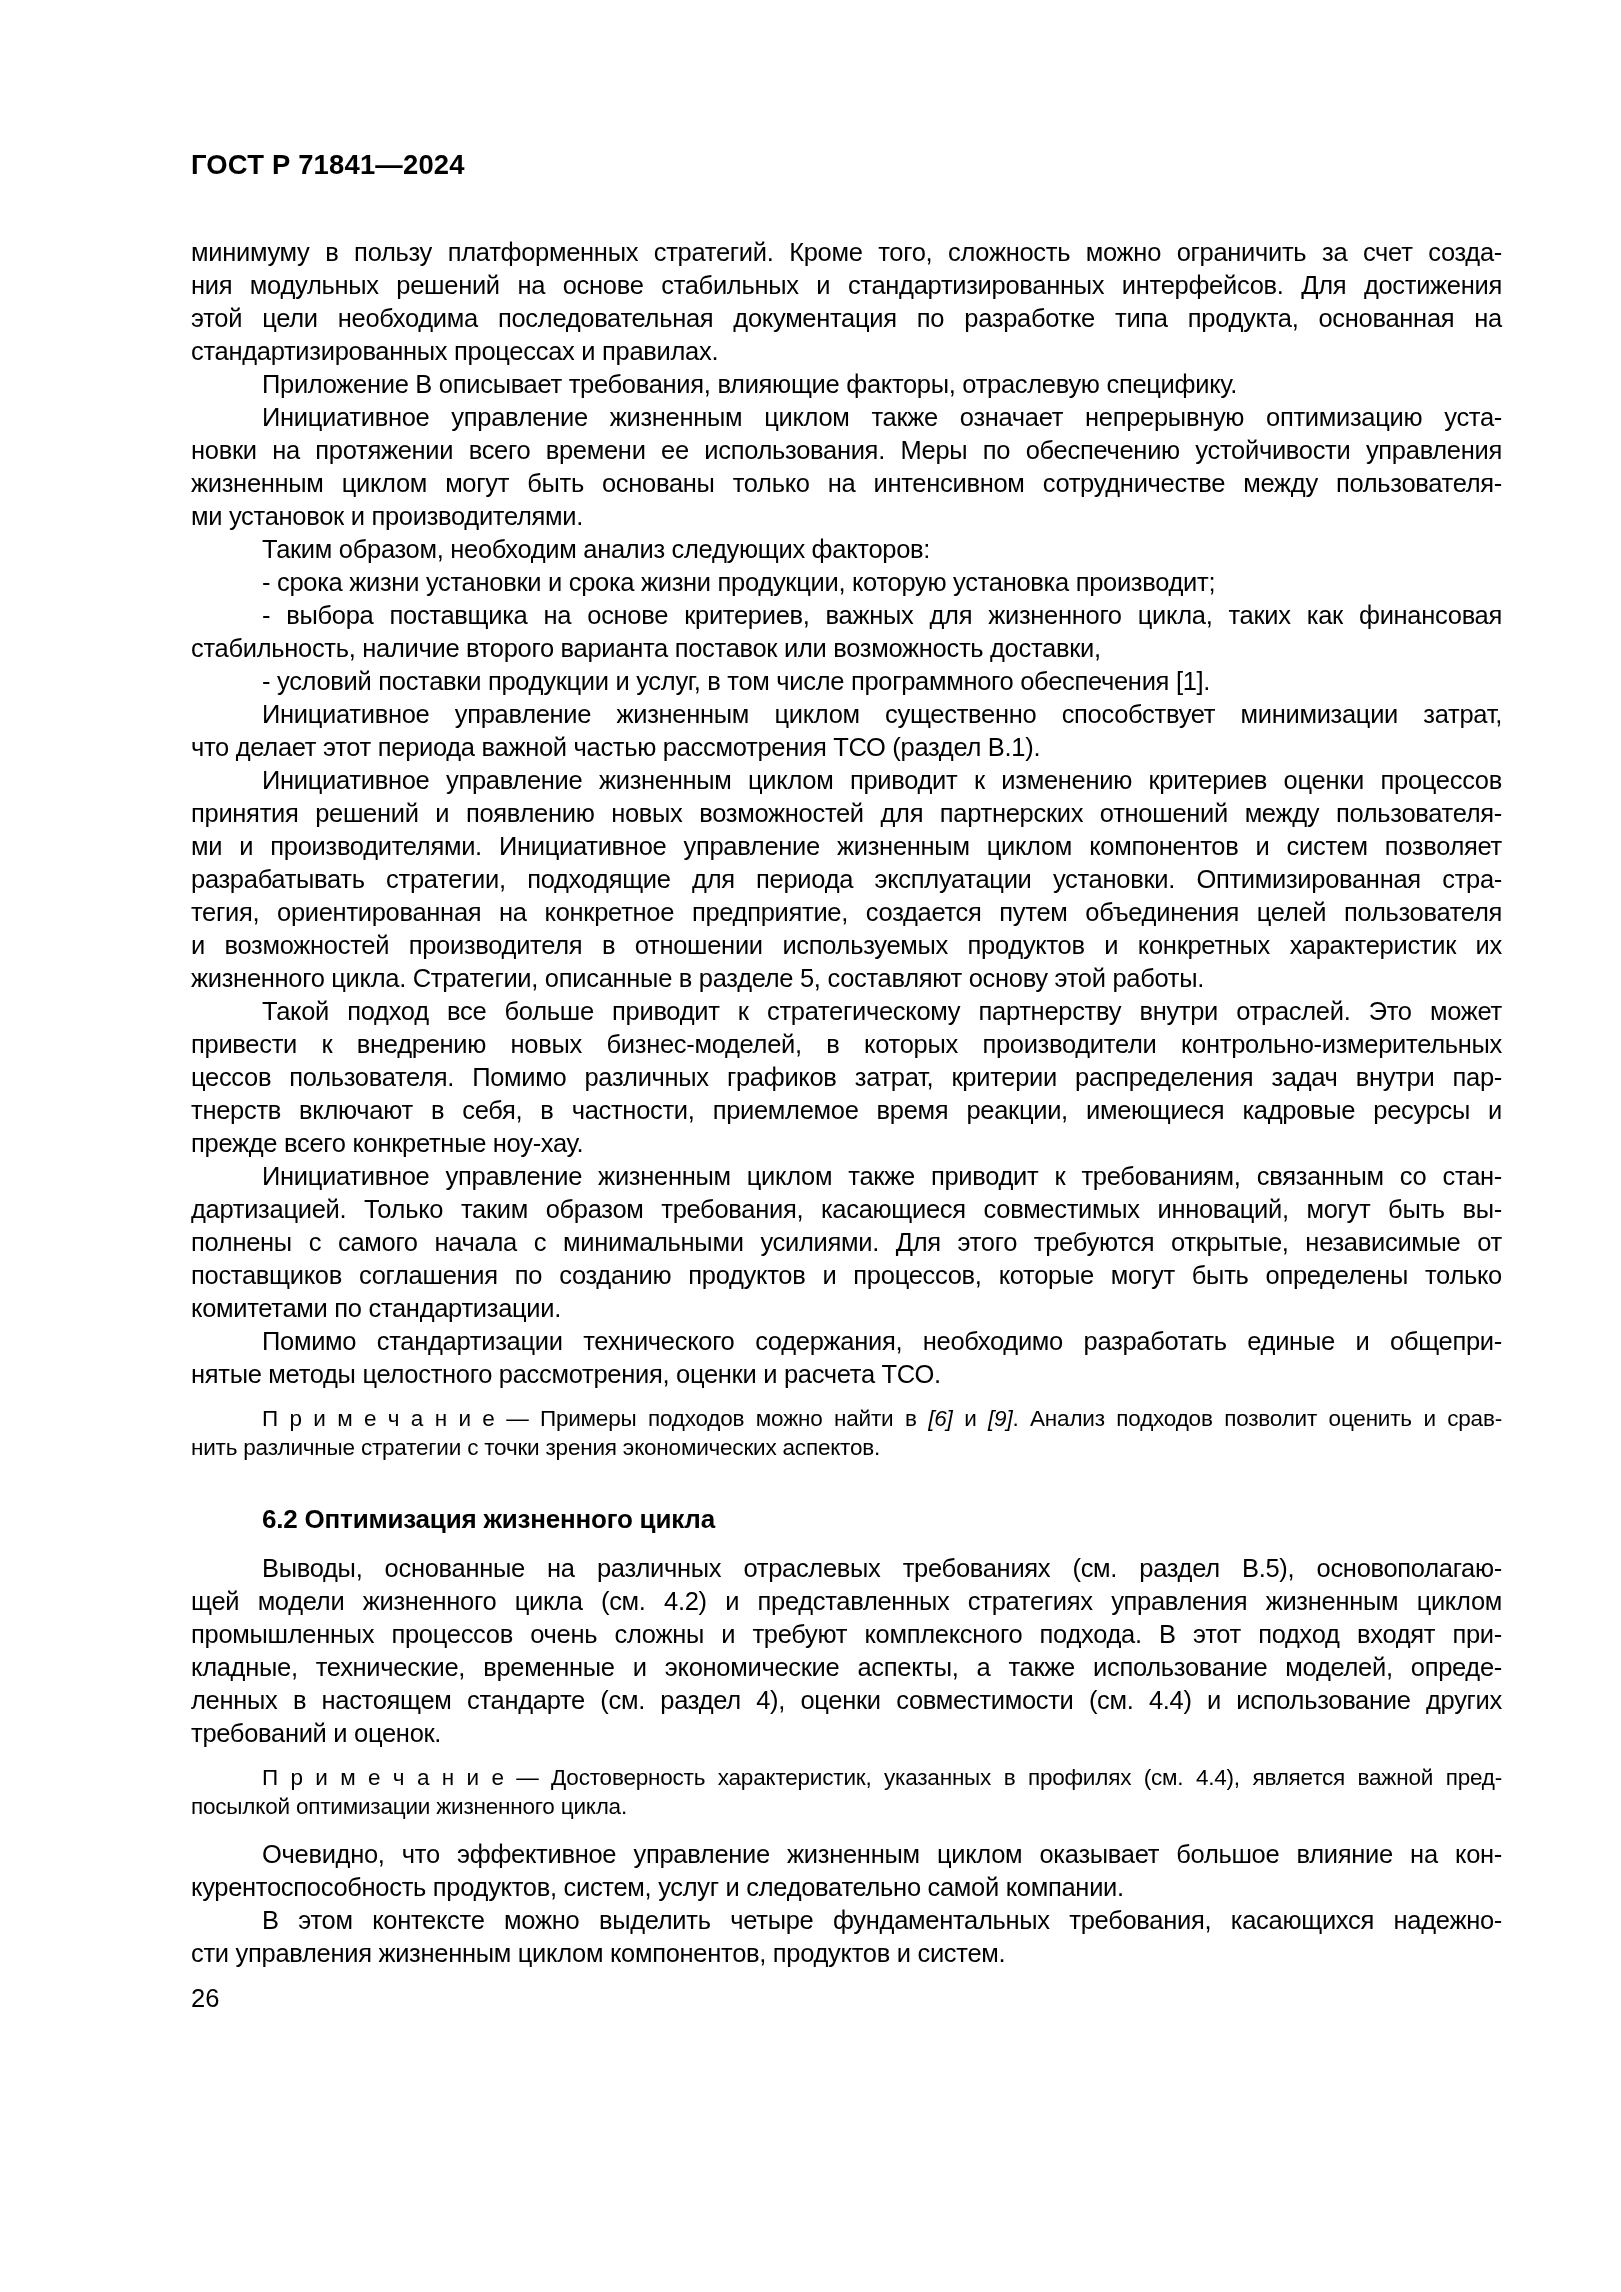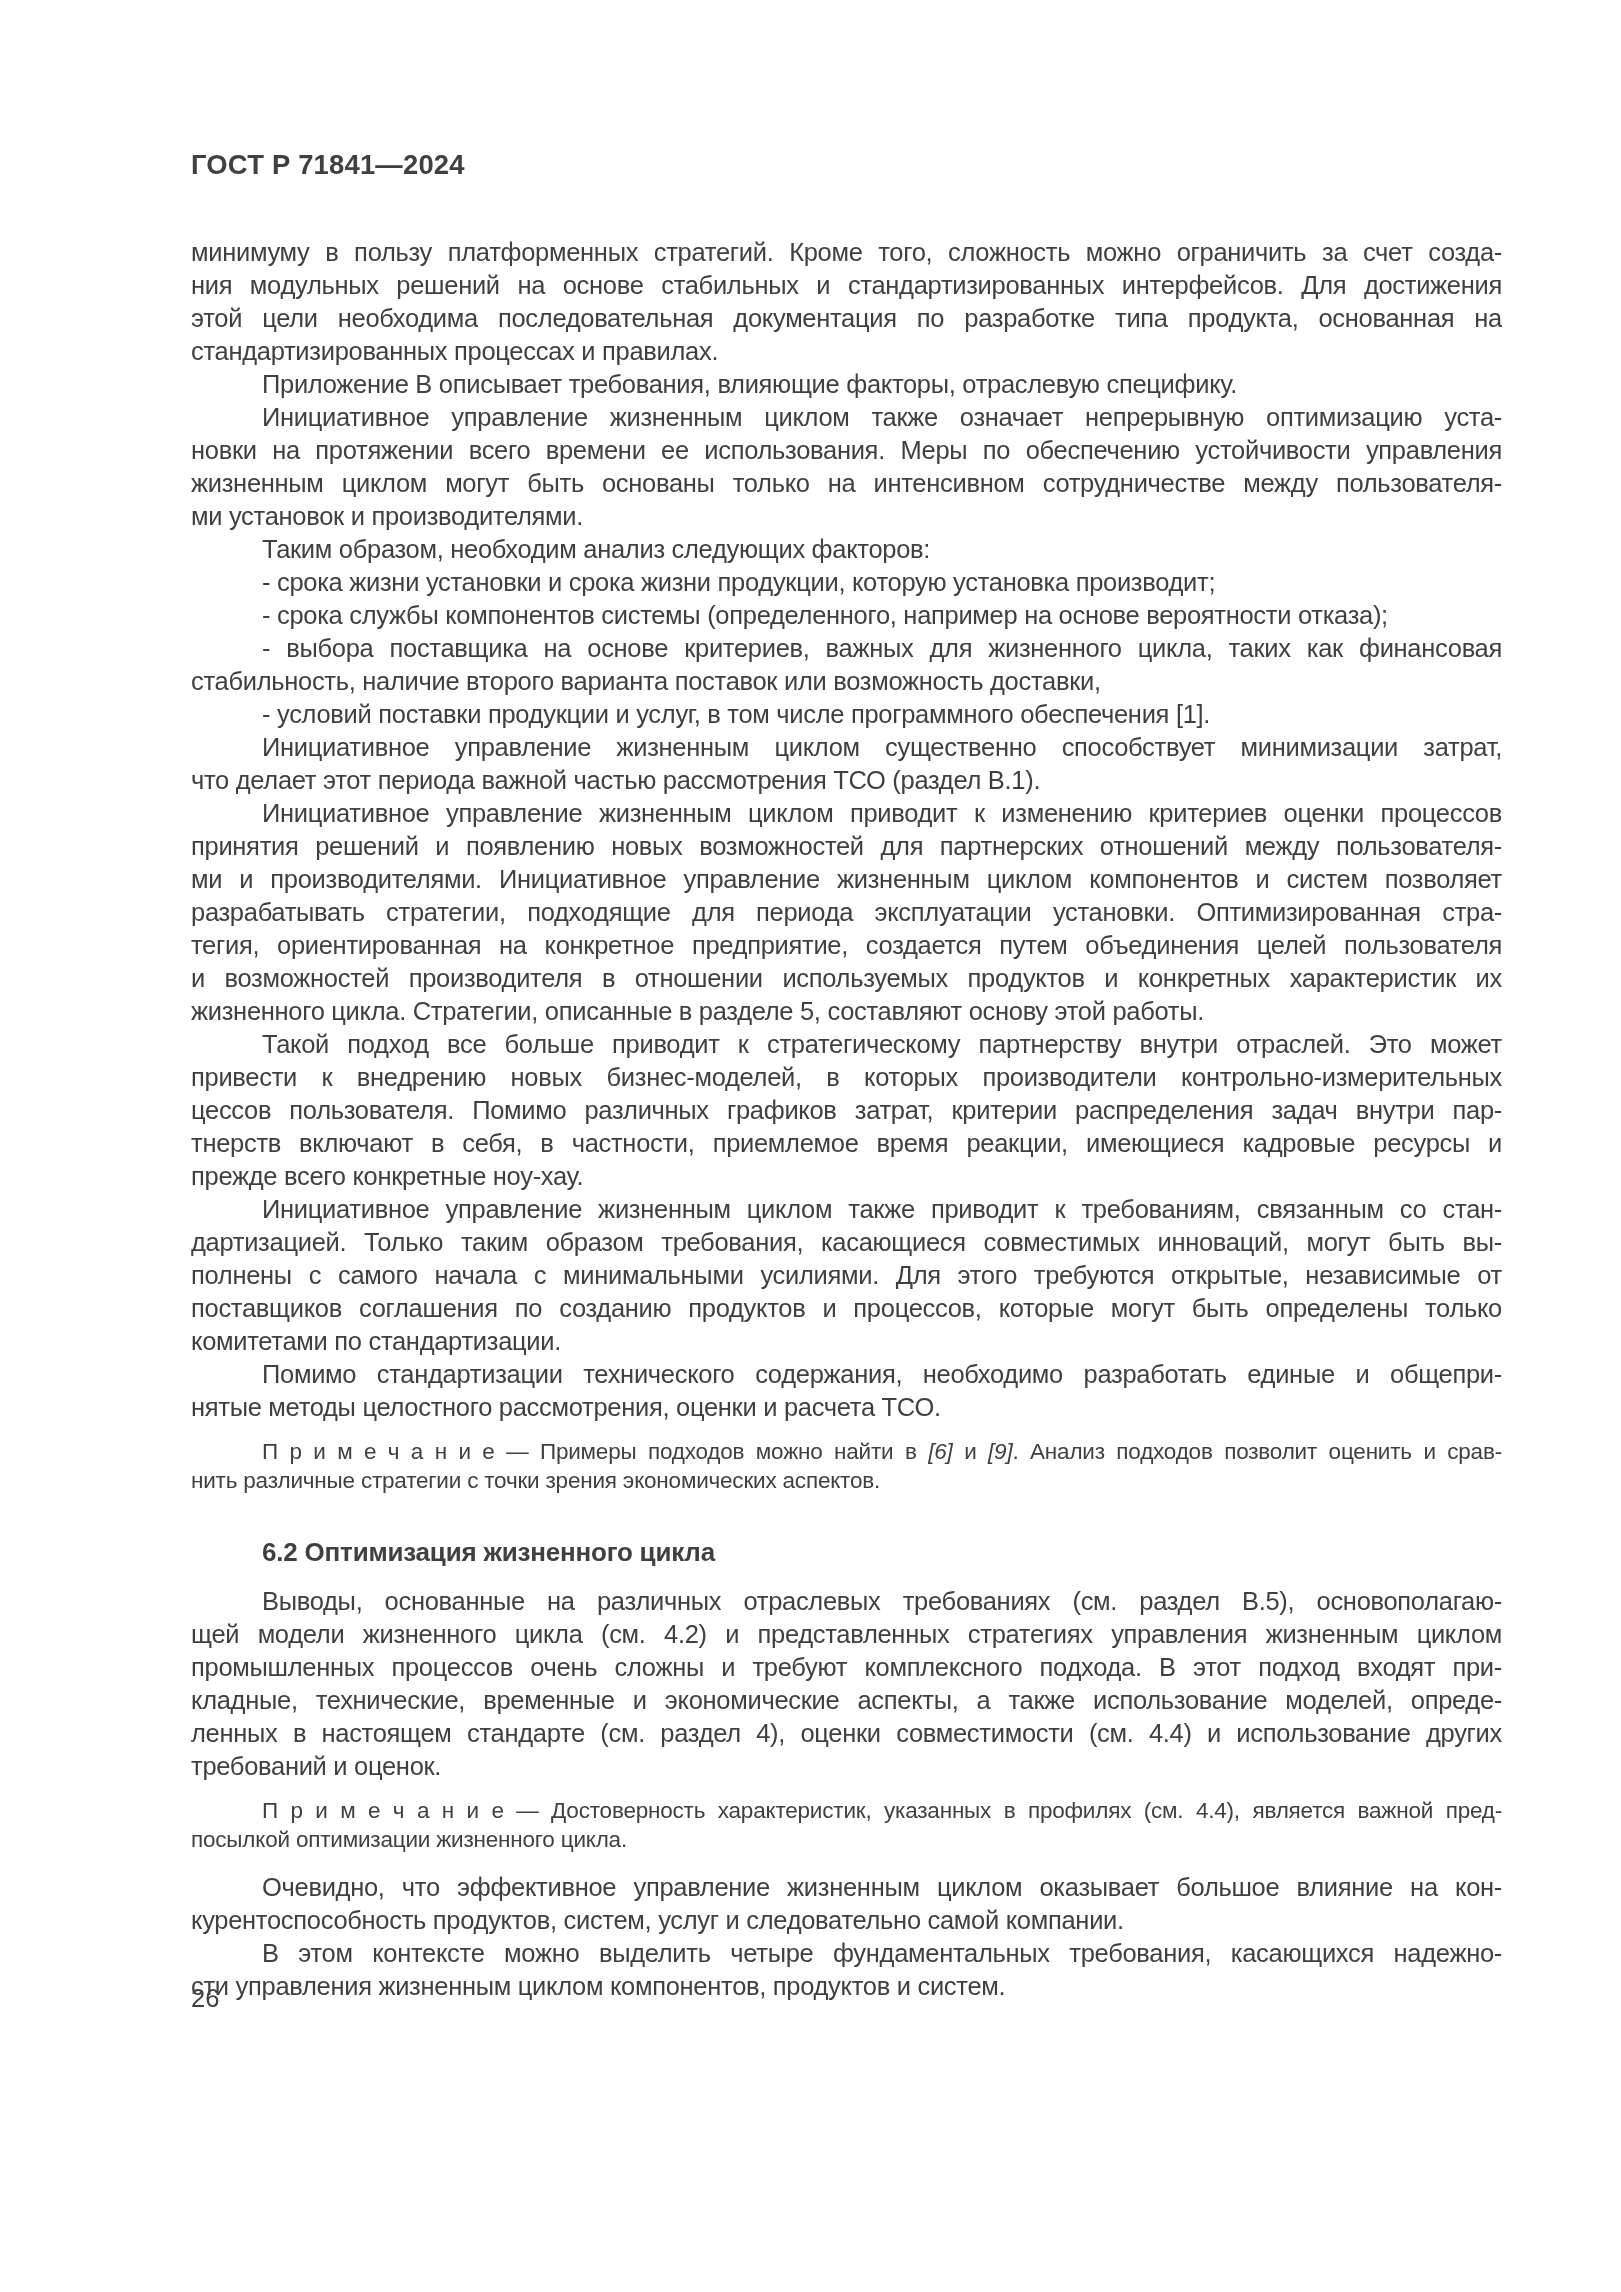--- a/index.html
+++ b/index.html
@@ -3,21 +3,21 @@
 <meta charset="utf-8">
 <style>
   html, body { margin: 0; padding: 0; background: #e8e8e8; }
   .page {
     position: relative;
     width: 1621px;
     height: 2293px;
     margin: 0 auto;
     background: #ffffff;
     font-family: "Liberation Sans", sans-serif;
-    color: #404040;
+    color: #000000;
     overflow: hidden;
   }
   .content {
     position: absolute;
     left: 191px;
     top: 149px;
     width: 1311px;
   }
   .doc-header {
     font-size: 27.4px;
@@ -86,23 +86,20 @@
           <div class="ln">жизненным циклом могут быть основаны только на интенсивном сотрудничестве между пользователя-</div>
           <div class="ln final">ми установок и производителями.</div>
         </div>
         <div class="block-paragraph">
           <div class="ln final indent-first">Таким образом, необходим анализ следующих факторов:</div>
         </div>
         <div class="block-paragraph">
           <div class="ln final indent-first">- срока жизни установки и срока жизни продукции, которую установка производит;</div>
         </div>
         <div class="block-paragraph">
-          <div class="ln final indent-first">- срока службы компонентов системы (определенного, например на основе вероятности отказа);</div>
-        </div>
-        <div class="block-paragraph">
           <div class="ln indent-first">- выбора поставщика на основе критериев, важных для жизненного цикла, таких как финансовая</div>
           <div class="ln final">стабильность, наличие второго варианта поставок или возможность доставки,</div>
         </div>
         <div class="block-paragraph">
           <div class="ln final indent-first">- условий поставки продукции и услуг, в том числе программного обеспечения [1].</div>
         </div>
         <div class="block-paragraph">
           <div class="ln indent-first">Инициативное управление жизненным циклом существенно способствует минимизации затрат,</div>
           <div class="ln final">что делает этот периода важной частью рассмотрения ТСО (раздел В.1).</div>
         </div>

